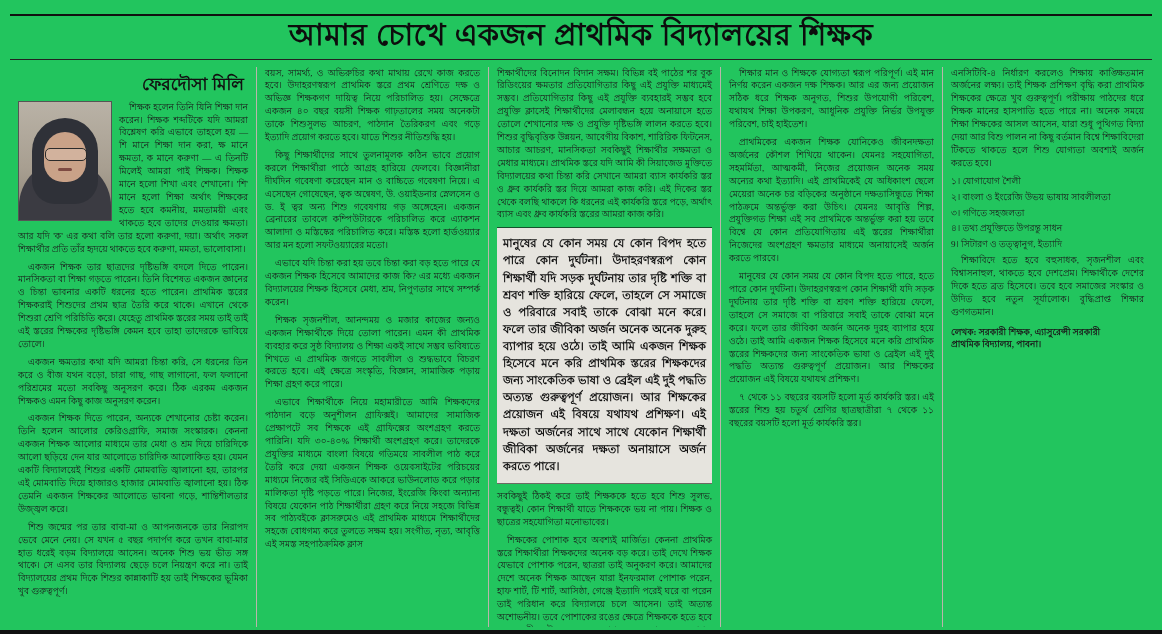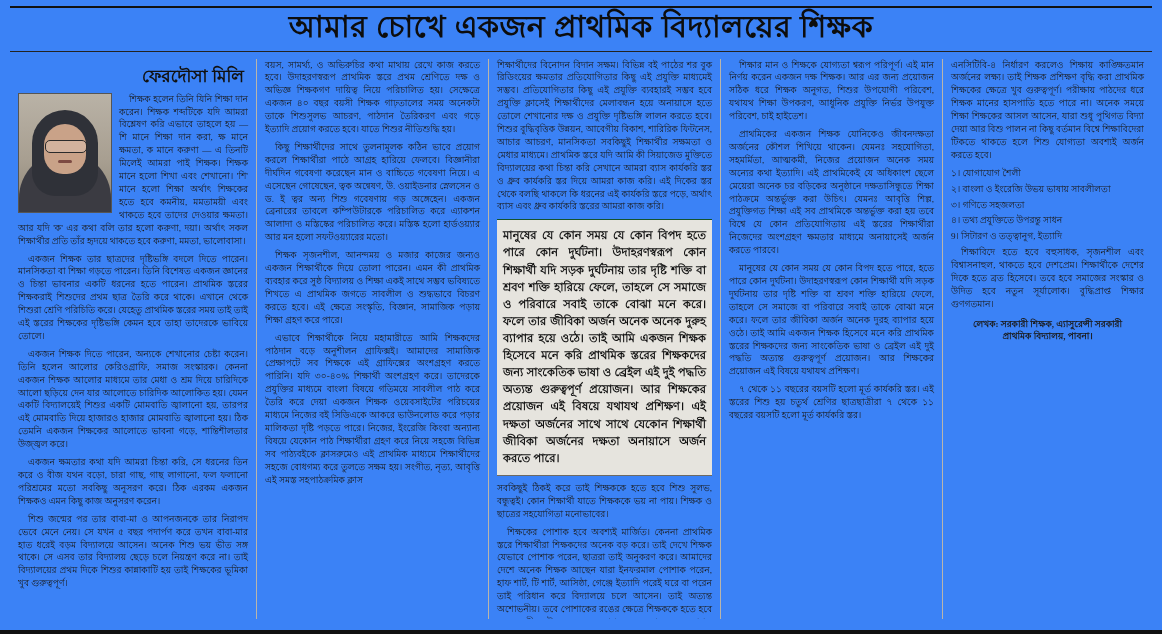--- a/index.html
+++ b/index.html
@@ -11,23 +11,23 @@
     width: 1162px;
     height: 634px;
     font-family: "Liberation Serif", serif;
     color: #141414;
     overflow: hidden;
   }
   .page {
     position: relative;
     width: 1162px;
     height: 634px;
-    background: #3b82f6;
+    background: #22c55e;
     box-sizing: border-box;
-    padding: 4px 10px 6px 10px;
+    padding: 12px 10px 6px 10px;
   }
   .rule-top {
     height: 2px;
     background: #111;
     margin: 2px 0 0 0;
   }
   .rule-thin {
     height: 1px;
     background: #222;
     margin: 2px 0 4px 0;
@@ -160,21 +160,21 @@
     margin: 0 0 5px 0;
     text-indent: 10px;
   }
   p.noind { text-indent: 0; }
   .list-item {
     margin: 0 0 3px 0;
     text-indent: 0;
   }
   .sig {
     margin-top: 7px;
-    text-align: center;
+    text-align: left;
     font-size: 9px;
     line-height: 1.4;
     font-weight: bold;
   }
   .banner-bottom {
     position: absolute;
     left: 0; right: 0; bottom: 0;
     height: 4px;
     background: #111;
   }
@@ -194,29 +194,30 @@
       <div class="photo-wrap">
         <div class="ph-bg"></div>
         <div class="ph-body"></div>
         <div class="ph-scarf"></div>
         <div class="ph-face"></div>
         <div class="ph-glass"></div>
         <div class="ph-mouth"></div>
       </div>
       <p>শিক্ষক হলেন তিনি যিনি শিক্ষা দান করেন। শিক্ষক শব্দটিকে যদি আমরা বিশ্লেষণ করি এভাবে তাহলে হয় — শি মানে শিক্ষা দান করা, ক্ষ মানে ক্ষমতা, ক মানে করুণা — এ তিনটি মিলেই আমরা পাই শিক্ষক। শিক্ষক মানে হলো শিখা এবং শেখানো। 'শি' মানে হলো শিক্ষা অর্থাৎ শিক্ষকের হতে হবে কমনীয়, মমতাময়ী এবং থাকতে হবে তাদের দেওয়ার ক্ষমতা। আর যদি 'ক' এর কথা বলি তার হলো করুণা, দয়া। অর্থাৎ সকল শিক্ষার্থীর প্রতি তাঁর হৃদয়ে থাকতে হবে করুণা, মমতা, ভালোবাসা।</p>
       <p>একজন শিক্ষক তার ছাত্রদের দৃষ্টিভঙ্গি বদলে দিতে পারেন। মানসিকতা বা শিক্ষা গড়তে পারেন। তিনি বিশেষত একজন জ্ঞানের ও চিন্তা ভাবনার একটি ধরনের হতে পারেন। প্রাথমিক স্তরের শিক্ষকরাই শিশুদের প্রথম ছাত্র তৈরি করে থাকে। এখানে থেকে শিশুরা শ্রেণি পরিচিতি করে। যেহেতু প্রাথমিক স্তরের সময় তাই তাই এই স্তরের শিক্ষকের দৃষ্টিভঙ্গি কেমন হবে তাহা তাদেরকে ভাবিয়ে তোলে।</p>
+      <p>একজন ক্ষমতার কথা যদি আমরা চিন্তা করি, সে ধরনের তিন করে ও বীজ যথন বড়ো, চারা গাছ, গাছ লাগানো, ফল ফলানো পরিশ্রমের মতো সবকিছু অনুসরণ করে। ঠিক এরকম একজন শিক্ষকও এমন কিছু কাজ অনুসরণ করেন।</p>
       <p>একজন শিক্ষক দিতে পারেন, অন্যকে শেখানোর চেষ্টা করেন। তিনি হলেন আলোর কেরিওগ্রাফি, সমাজ সংস্কারক। কেননা একজন শিক্ষক আলোর মাধ্যমে তার মেধা ও শ্রম দিয়ে চারিদিকে আলো ছড়িয়ে দেন যার আলোতে চারিদিক আলোকিত হয়। যেমন একটি বিদ্যালয়েই শিশুর একটি মোমবাতি জ্বালানো হয়, তারপর এই মোমবাতি দিয়ে হাজারও হাজার মোমবাতি জ্বালানো হয়। ঠিক তেমনি একজন শিক্ষকের আলোতে ভাবনা গড়ে, শান্তিশীলতার উজ্জ্বল করে।</p>
-      <p>একজন ক্ষমতার কথা যদি আমরা চিন্তা করি, সে ধরনের তিন করে ও বীজ যথন বড়ো, চারা গাছ, গাছ লাগানো, ফল ফলানো পরিশ্রমের মতো সবকিছু অনুসরণ করে। ঠিক এরকম একজন শিক্ষকও এমন কিছু কাজ অনুসরণ করেন।</p>
       <p>শিশু জন্মের পর তার বাবা-মা ও আপনজনকে তার নিরাপদ ভেবে মেনে নেয়। সে যখন ৫ বছর পদার্পণ করে তখন বাবা-মার হাত ধরেই বড়ম বিদ্যালয়ে আসেন। অনেক শিশু ভয় ভীত সঙ্গ থাকে। সে এসব তার বিদ্যালয় ছেড়ে চলে নিয়ন্ত্রণ করে না। তাই বিদ্যালয়ের প্রথম দিকে শিশুর কান্নাকাটি হয় তাই শিক্ষকের ভূমিকা খুব গুরুত্বপূর্ণ।</p>
 
     </div>
 
     <div class="col col2">
       <p class="noind">বয়স, সামর্থ্য, ও অভিরুচির কথা মাথায় রেখে কাজ করতে হবে। উদাহরণস্বরূপ প্রাথমিক স্তরে প্রথম শ্রেণিতে দক্ষ ও অভিজ্ঞ শিক্ষকগণ দায়িত্ব নিয়ে পরিচালিত হয়। সেক্ষেত্রে একজন ৪০ বছর বয়সী শিক্ষক গাঢ়তালের সময় অনেকটা তাকে শিশুসুলভ আচরণ, পাঠদান তৈরিকরণ এবং গড়ে ইত্যাদি প্রয়োগ করতে হবে। যাতে শিশুর নীতিশুদ্ধি হয়।</p>
       <p>কিছু শিক্ষার্থীদের সাথে তুলনামূলক কঠিন ভাবে প্রয়োগ করলে শিক্ষার্থীরা পাঠে আগ্রহ হারিয়ে ফেলবে। বিজ্ঞানীরা দীর্ঘদিন গবেষণা করেছেন মান ও বাচ্চিতে গবেষণা নিয়ে। এ এসেছেন গোষেছেন, ত্বক অন্বেষণ, উ. ওয়াইডনার স্নেলসেন ও ড. ই ত্বর অন্য শিশু গবেষণায় গড় অঙ্গেহেন। একজন ব্রেনারের তাবলে কম্পিউটারকে পরিচালিত করে এ্যাকশন আলাদা ও মস্তিষ্কের পরিচালিত করে। মস্তিষ্ক হলো হার্ডওয়্যার আর মন হলো সফটওয়্যারের মতো।</p>
+      <p>এভাবে যদি চিন্তা করা হয় তবে চিন্তা করা বড় হতে পারে যে একজন শিক্ষক হিসেবে আমাদের কাজ কি? এর মধ্যে একজন বিদ্যালয়ের শিক্ষক হিসেবে মেধা, শ্রম, নিপুণতার সাথে সম্পর্ক করেন।</p>
       <p>শিক্ষক সৃজনশীল, আনন্দময় ও মজার কাজের জন্যও একজন শিক্ষার্থীকে দিয়ে তোলা পারেন। এমন কী প্রাথমিক ব্যবহার করে সুষ্ঠ বিদ্যালয় ও শিক্ষা একই সাথে সম্ভব ভবিষ্যতে শিখতে এ প্রাথমিক জগতে সাবলীল ও শুদ্ধভাবে বিচরণ করতে হবে। এই ক্ষেত্রে সংস্কৃতি, বিজ্ঞান, সামাজিক পড়ায় শিক্ষা গ্রহণ করে পারে।</p>
       <p>এভাবে শিক্ষার্থীকে নিয়ে মহামারীতে আমি শিক্ষকদের পাঠদান বড়ে অনুশীলন গ্রাফিক্সই। আমাদের সামাজিক প্রেক্ষাপটে সব শিক্ষকে এই গ্রাফিক্সের অংশগ্রহণ করতে পারিনি। যদি ৩০-৪০% শিক্ষার্থী অংশগ্রহণ করে। তাদেরকে প্রযুক্তির মাধ্যমে বাংলা বিষয়ে গতিময়ে সাবলীল পাঠ করে তৈরি করে দেয়া একজন শিক্ষক ওয়েবসাইটের পরিচয়ের মাধ্যমে নিজের বই সিডিএকে আকরে ভাউনলোড করে পড়ার মালিকতা দৃষ্টি পড়তে পারে। নিজের, ইংরেজি কিংবা অন্যান্য বিষয়ে যেকোন পাঠ শিক্ষার্থীরা গ্রহণ করে নিয়ে সহজে বিভিন্ন সব পাঠ্যবইকে ক্লাসরুমেও এই প্রাথমিক মাধ্যমে শিক্ষার্থীদের সহজে বোধগম্য করে তুলতে সক্ষম হয়। সংগীত, নৃত্য, আবৃত্তি এই সমস্ত সহপাঠক্রমিক ক্লাস</p>
     </div>
 
     <div class="col col3">
       <p class="noind">শিক্ষার্থীদের বিনোদন বিদান সক্ষম। বিভিন্ন বই পাঠের শর বুক রিডিংয়ের ক্ষমতার প্রতিযোগিতার কিছু এই প্রযুক্তি মাধ্যমেই সম্ভব। প্রতিযোগিতার কিছু এই প্রযুক্তি ব্যবহারই সম্ভব হবে প্রযুক্তি ক্লাসেই শিক্ষার্থীদের মেলাবন্ধন হয়ে অনায়াসে হতে তোলে শেখানোর দক্ষ ও প্রযুক্তি দৃষ্টিভঙ্গি লালন করতে হবে। শিশুর বুদ্ধিবৃত্তিক উন্নয়ন, আবেগীয় বিকাশ, শারিরিক ফিটনেস, আচার আচরণ, মানসিকতা সবকিছুই শিক্ষার্থীর সক্ষমতা ও মেধার মাধ্যমে। প্রাথমিক স্তরে যদি আমি কী সিয়াজেড মুক্তিতে বিদ্যালয়ের কথা চিন্তা করি সেখানে আমরা ব্যাস কার্যকরি স্তর ও ধ্রুব কার্যকরি স্তর দিয়ে আমরা কাজ করি। এই দিকের স্তর থেকে বলছি থাকলে কি ধরনের এই কার্যকরি স্তরে পড়ে, অর্থাৎ ব্যাস এবং ধ্রুব কার্যকরি স্তরের আমরা কাজ করি।</p>
       <div class="pull-quote">মানুষের যে কোন সময় যে কোন বিপদ হতে পারে কোন দুর্ঘটনা। উদাহরণস্বরূপ কোন শিক্ষার্থী যদি সড়ক দুর্ঘটনায় তার দৃষ্টি শক্তি বা শ্রবণ শক্তি হারিয়ে ফেলে, তাহলে সে সমাজে ও পরিবারে সবাই তাকে বোঝা মনে করে। ফলে তার জীবিকা অর্জন অনেক অনেক দুরুহ ব্যাপার হয়ে ওঠে। তাই আমি একজন শিক্ষক হিসেবে মনে করি প্রাথমিক স্তরের শিক্ষকদের জন্য সাংকেতিক ভাষা ও ব্রেইল এই দুই পদ্ধতি অত্যন্ত গুরুত্বপূর্ণ প্রয়োজন। আর শিক্ষকের প্রয়োজন এই বিষয়ে যথাযথ প্রশিক্ষণ। এই দক্ষতা অর্জনের সাথে সাথে যেকোন শিক্ষার্থী জীবিকা অর্জনের দক্ষতা অনায়াসে অর্জন করতে পারে।</div>
       <p class="noind">সবকিছুই ঠিকই করে তাই শিক্ষককে হতে হবে শিশু সুলভ, বন্ধুত্বই। কোন শিক্ষার্থী যাতে শিক্ষককে ভয় না পায়। শিক্ষক ও ছাত্রের সহযোগিতা মনোভাবের।</p>
       <p>শিক্ষকের পোশাক হবে অবশ্যই মার্জিত। কেননা প্রাথমিক স্তরে শিক্ষার্থীরা শিক্ষকদের অনেক বড় করে। তাই দেখে শিক্ষক যেভাবে পোশাক পরেন, ছাত্ররা তাই অনুকরণ করে। আমাদের দেশে অনেক শিক্ষক আছেন যারা ইনফরমাল পোশাক পরেন, হাফ শার্ট, টি শার্ট, আসিষ্ঠা, গেঞ্জে ইত্যাদি পরেই ঘরে বা পরেন তাই পরিধান করে বিদ্যালয়ে চলে আসেন। তাই অত্যন্ত অশোভনীয়। তবে পোশাকের রঙের ক্ষেত্রে শিক্ষককে হতে হবে সংবেদনশীল। উজ্জ্বল রঙের কাপড় যেমন লাল রঙের কাপড় পরিধান করা বাঞ্ছনীয়। এর</p>
     </div>

